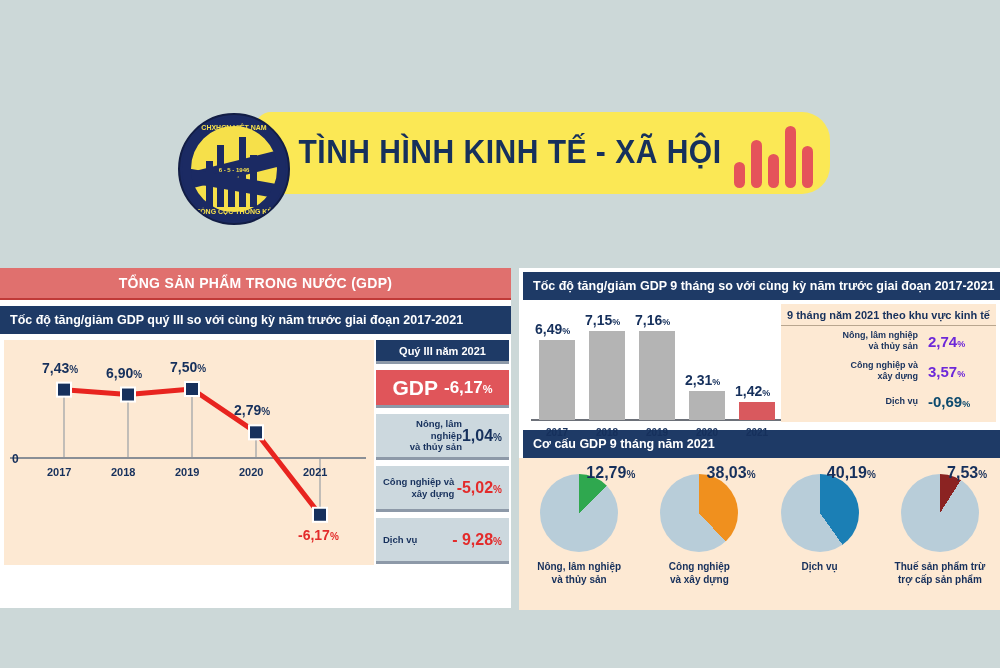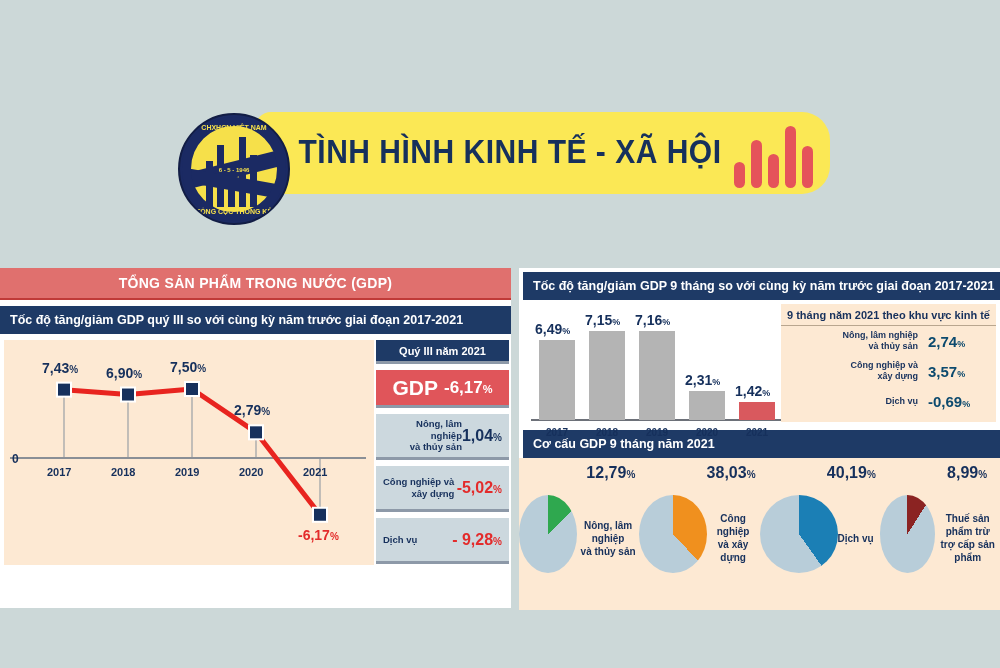--- a/index.html
+++ b/index.html
@@ -254,35 +254,36 @@
   .sb-row {
     display: flex; align-items: center; justify-content: flex-end;
     gap: 10px;
     height: 30px;
     padding: 0 10px 0 4px;
   }
   .sb-row .k {
     font-size: 9px; font-weight: bold; color: #16305c;
     text-align: right; line-height: 1.2;
   }
-  .sb-row .v { font-size: 15px; font-weight: bold; color: #0c4a6e; width: 58px; }
+  .sb-row .v { font-size: 15px; font-weight: bold; color: #6d28d9; width: 58px; }
   .sb-row .v .pc { font-size: 9px; }
   .sb-row.neg .v { color: #0c4a6e; }
 
   
   #pies-area {
     position: relative;
     width: 481px; height: 152px;
     background: #fde9d3;
     display: flex;
   }
   .pie-cell {
     flex: 1;
     position: relative;
-    display: flex; align-items: center;
+    padding-top: 16px;
+    display: flex; flex-direction: column; align-items: center;
   }
   .pie {
     width: 78px; height: 78px;
     border-radius: 50%;
     position: relative;
   }
   .pie-val {
     position: absolute; top: 6px; left: 56%;
     font-size: 16px; font-weight: bold; color: #16305c;
     white-space: nowrap;
@@ -468,17 +469,17 @@
         <div class="pie-val"><span>38,03</span><span class="pc">%</span></div>
         <div class="pie-lbl">Công nghiệp<br>và xây dựng</div>
       </div>
       <div class="pie-cell">
         <div class="pie" style="background: conic-gradient(rgb(27, 127, 181) 0deg, rgb(27, 127, 181) 144.684deg, rgb(184, 205, 217) 144.684deg, rgb(184, 205, 217) 360deg); box-shadow: rgb(255, 255, 255) 0px 0px 0px 0px inset;"></div>
         <div class="pie-val"><span>40,19</span><span class="pc">%</span></div>
         <div class="pie-lbl">Dịch vụ</div>
       </div>
       <div class="pie-cell">
         <div class="pie" style="background: conic-gradient(rgb(139, 35, 34) 0deg, rgb(139, 35, 34) 32.364deg, rgb(184, 205, 217) 32.364deg, rgb(184, 205, 217) 360deg); box-shadow: rgb(255, 255, 255) 0px 0px 0px 0px inset;"></div>
-        <div class="pie-val"><span>8,99</span><span class="pc">%</span></div>
+        <div class="pie-val"><span>7,53</span><span class="pc">%</span></div>
         <div class="pie-lbl">Thuế sản phẩm trừ<br>trợ cấp sản phẩm</div>
       </div>
     </div>
 </div>
 
 </body></html>

